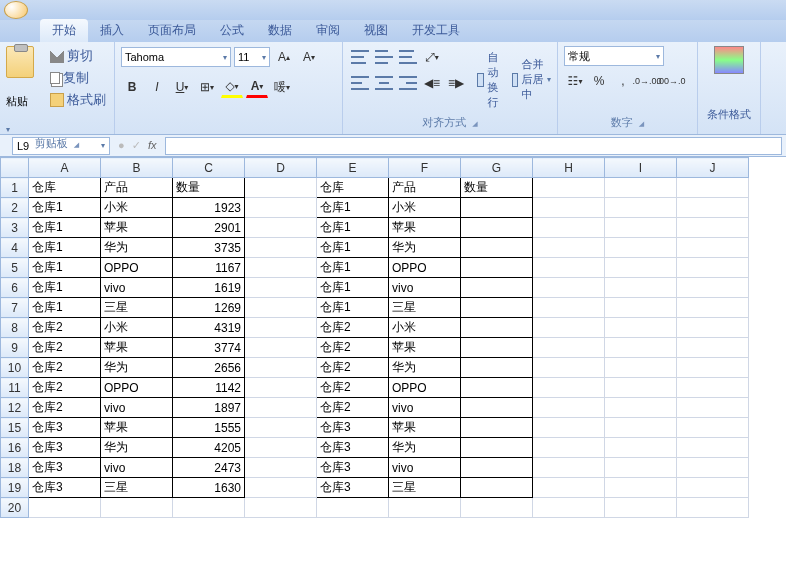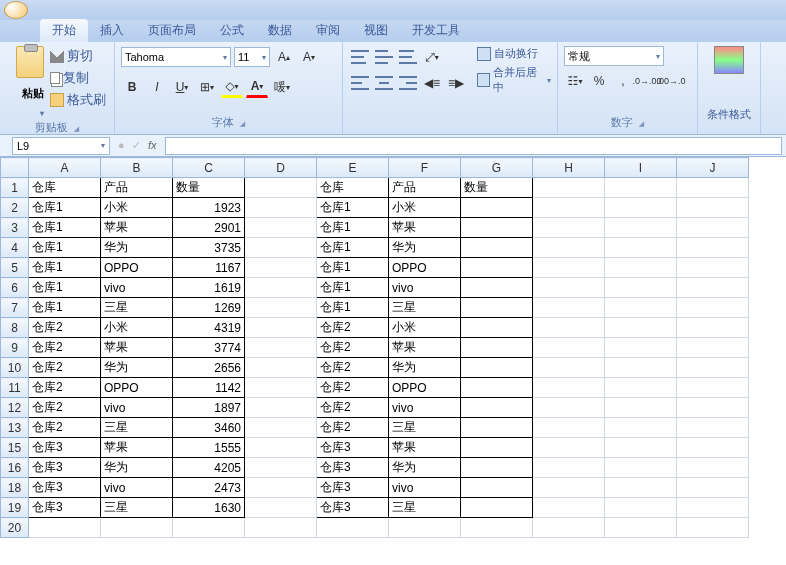--- a/index.html
+++ b/index.html
@@ -15,21 +15,21 @@
 .tab.active { background: linear-gradient(#f5f9fe,#dce9f9); color: #3b5998; }
 
 
 .ribbon { height: 93px; background: linear-gradient(#e9f1fb,#d4e3f6); display: flex; border-bottom: 1px solid #9db8dd; }
 .group { border-right: 1px solid #b9cdec; padding: 4px 6px 2px 6px; display: flex; flex-direction: column; position: relative; }
 .group-label { text-align: center; color: #5b7aa8; font-size: 11px; padding: 2px 0; margin-top: auto; }
 .group-label::after { content: "◢"; font-size: 7px; margin-left: 6px; color: #7a94bd; }
 .group-body { display: flex; gap: 4px; flex: 1; }
 
 
-.paste-btn { width: 38px; display: flex; flex-direction: column; align-items: flex-end; justify-content: center; gap: 8px; font-weight: bold; }
+.paste-btn { width: 38px; display: flex; flex-direction: column; align-items: flex-start; justify-content: center; gap: 16px; }
 .paste-icon { width: 28px; height: 32px; background: linear-gradient(#fbe8b8,#f4d17a); border: 1px solid #d4a94a; border-radius: 2px; position: relative; }
 .paste-icon::before { content: ""; position: absolute; top: -3px; left: 7px; width: 12px; height: 6px; background: #c0c0c0; border: 1px solid #888; border-radius: 2px; }
 .small-btns { display: flex; flex-direction: column; gap: 2px; }
 .small-btn { display: flex; align-items: center; gap: 3px; color: #3b5998; font-size: 13px; padding: 1px 2px; }
 .small-icon { width: 14px; height: 14px; display: inline-block; }
 .icon-cut { background: linear-gradient(45deg,#888 45%,transparent 45%),linear-gradient(-45deg,#888 45%,transparent 45%); }
 .icon-copy { background: #fff; border: 1px solid #888; box-shadow: 2px 2px 0 #fff, 2px 2px 0 1px #888; width: 10px; height: 12px; }
 .icon-brush { background: #f4d17a; border: 1px solid #c9a04a; }
 
 
@@ -41,21 +41,21 @@
 .combo::after { content: "▾"; margin-left: auto; font-size: 8px; color: #5b7aa8; }
 .btn { width: 22px; height: 22px; border: 1px solid transparent; display: flex; align-items: center; justify-content: center; font-size: 12px; color: #333; }
 .btn sup, .btn sub { font-size: 8px; }
 .color-bar { border-bottom: 3px solid; padding-bottom: 0; }
 
 
 .align-grid { display: flex; flex-direction: column; gap: 4px; }
 .align-row { display: flex; gap: 2px; }
 .align-icon { width: 18px; height: 14px; display: flex; flex-direction: column; justify-content: space-between; }
 .align-icon span { height: 2px; background: #5b7aa8; }
-.wrap-btns { display: flex; flex-direction: column; gap: 4px; margin-left: 6px; }
+.wrap-btns { display: flex; gap: 4px; margin-left: 6px; align-items: center; }
 .wrap-btn { display: flex; align-items: center; gap: 3px; color: #3b5998; font-size: 11px; }
 
 
 .num-col { display: flex; flex-direction: column; gap: 4px; }
 .combo-num { width: 100px; }
 .num-row { display: flex; gap: 2px; }
 
 
 .cond { width: 50px; display: flex; flex-direction: column; align-items: center; justify-content: center; gap: 33px; }
 .cond-icon { width: 30px; height: 28px; background: linear-gradient(#f88,#8f8 50%,#88f); border: 1px solid #888; }
@@ -149,21 +149,20 @@
           </div>
         <div class="btn">⊞<sub>▾</sub></div>
         <div class="btn color-bar" style="border-bottom-color:#ffff00">◇<sub>▾</sub></div>
         <div class="btn color-bar" style="border-bottom-color:#ff0000">
             <b>A</b>
             <sub>▾</sub>
           </div>
         <div class="btn">喛<sub>▾</sub></div>
       </div>
     </div>
-    <div class="group-label">字体</div>
   </div>
 
   <div class="group" style="width:215px">
     <div class="group-body">
       <div class="align-grid">
         <div class="align-row">
           <div class="btn">
               <div class="align-icon">
                 <span style="width:100%"></span>
                 <span style="width:70%"></span>
@@ -217,20 +216,21 @@
             <span class="small-icon" style="background:#cfe0f5;border:1px solid #5b7aa8"></span>
             <span>自动换行</span>
           </div>
         <div class="wrap-btn">
             <span class="small-icon" style="background:#cfe0f5;border:1px solid #5b7aa8"></span>
             <span>合并后居中</span>
             <span style="font-size:8px;color:#5b7aa8">▾</span>
           </div>
       </div>
     </div>
+    <div class="group-label">对齐方式</div>
   </div>
 
   <div class="group" style="width:140px">
     <div class="group-body num-col">
       <div class="combo combo-num">
           <span>常规</span>
         </div>
       <div class="num-row">
         <div class="btn">☷<sub>▾</sub></div>
         <div class="btn">%</div>
@@ -429,33 +429,20 @@
           <td class="bordered num">1897</td>
           <td class=""></td>
           <td class="bordered txt">仓库2</td>
           <td class="bordered txt">vivo</td>
           <td class="bordered txt"></td>
           <td class=""></td>
           <td class=""></td>
           <td class=""></td>
         </tr>
         <tr>
-          <th class="row-hdr">13</th>
-          <td class="bordered txt">仓库2</td>
-          <td class="bordered txt">三星</td>
-          <td class="bordered num">3460</td>
-          <td class=""></td>
-          <td class="bordered txt">仓库2</td>
-          <td class="bordered txt">三星</td>
-          <td class="bordered txt"></td>
-          <td class=""></td>
-          <td class=""></td>
-          <td class=""></td>
-        </tr>
-        <tr>
           <th class="row-hdr">15</th>
           <td class="bordered txt">仓库3</td>
           <td class="bordered txt">苹果</td>
           <td class="bordered num">1555</td>
           <td class=""></td>
           <td class="bordered txt">仓库3</td>
           <td class="bordered txt">苹果</td>
           <td class="bordered txt"></td>
           <td class=""></td>
           <td class=""></td>

